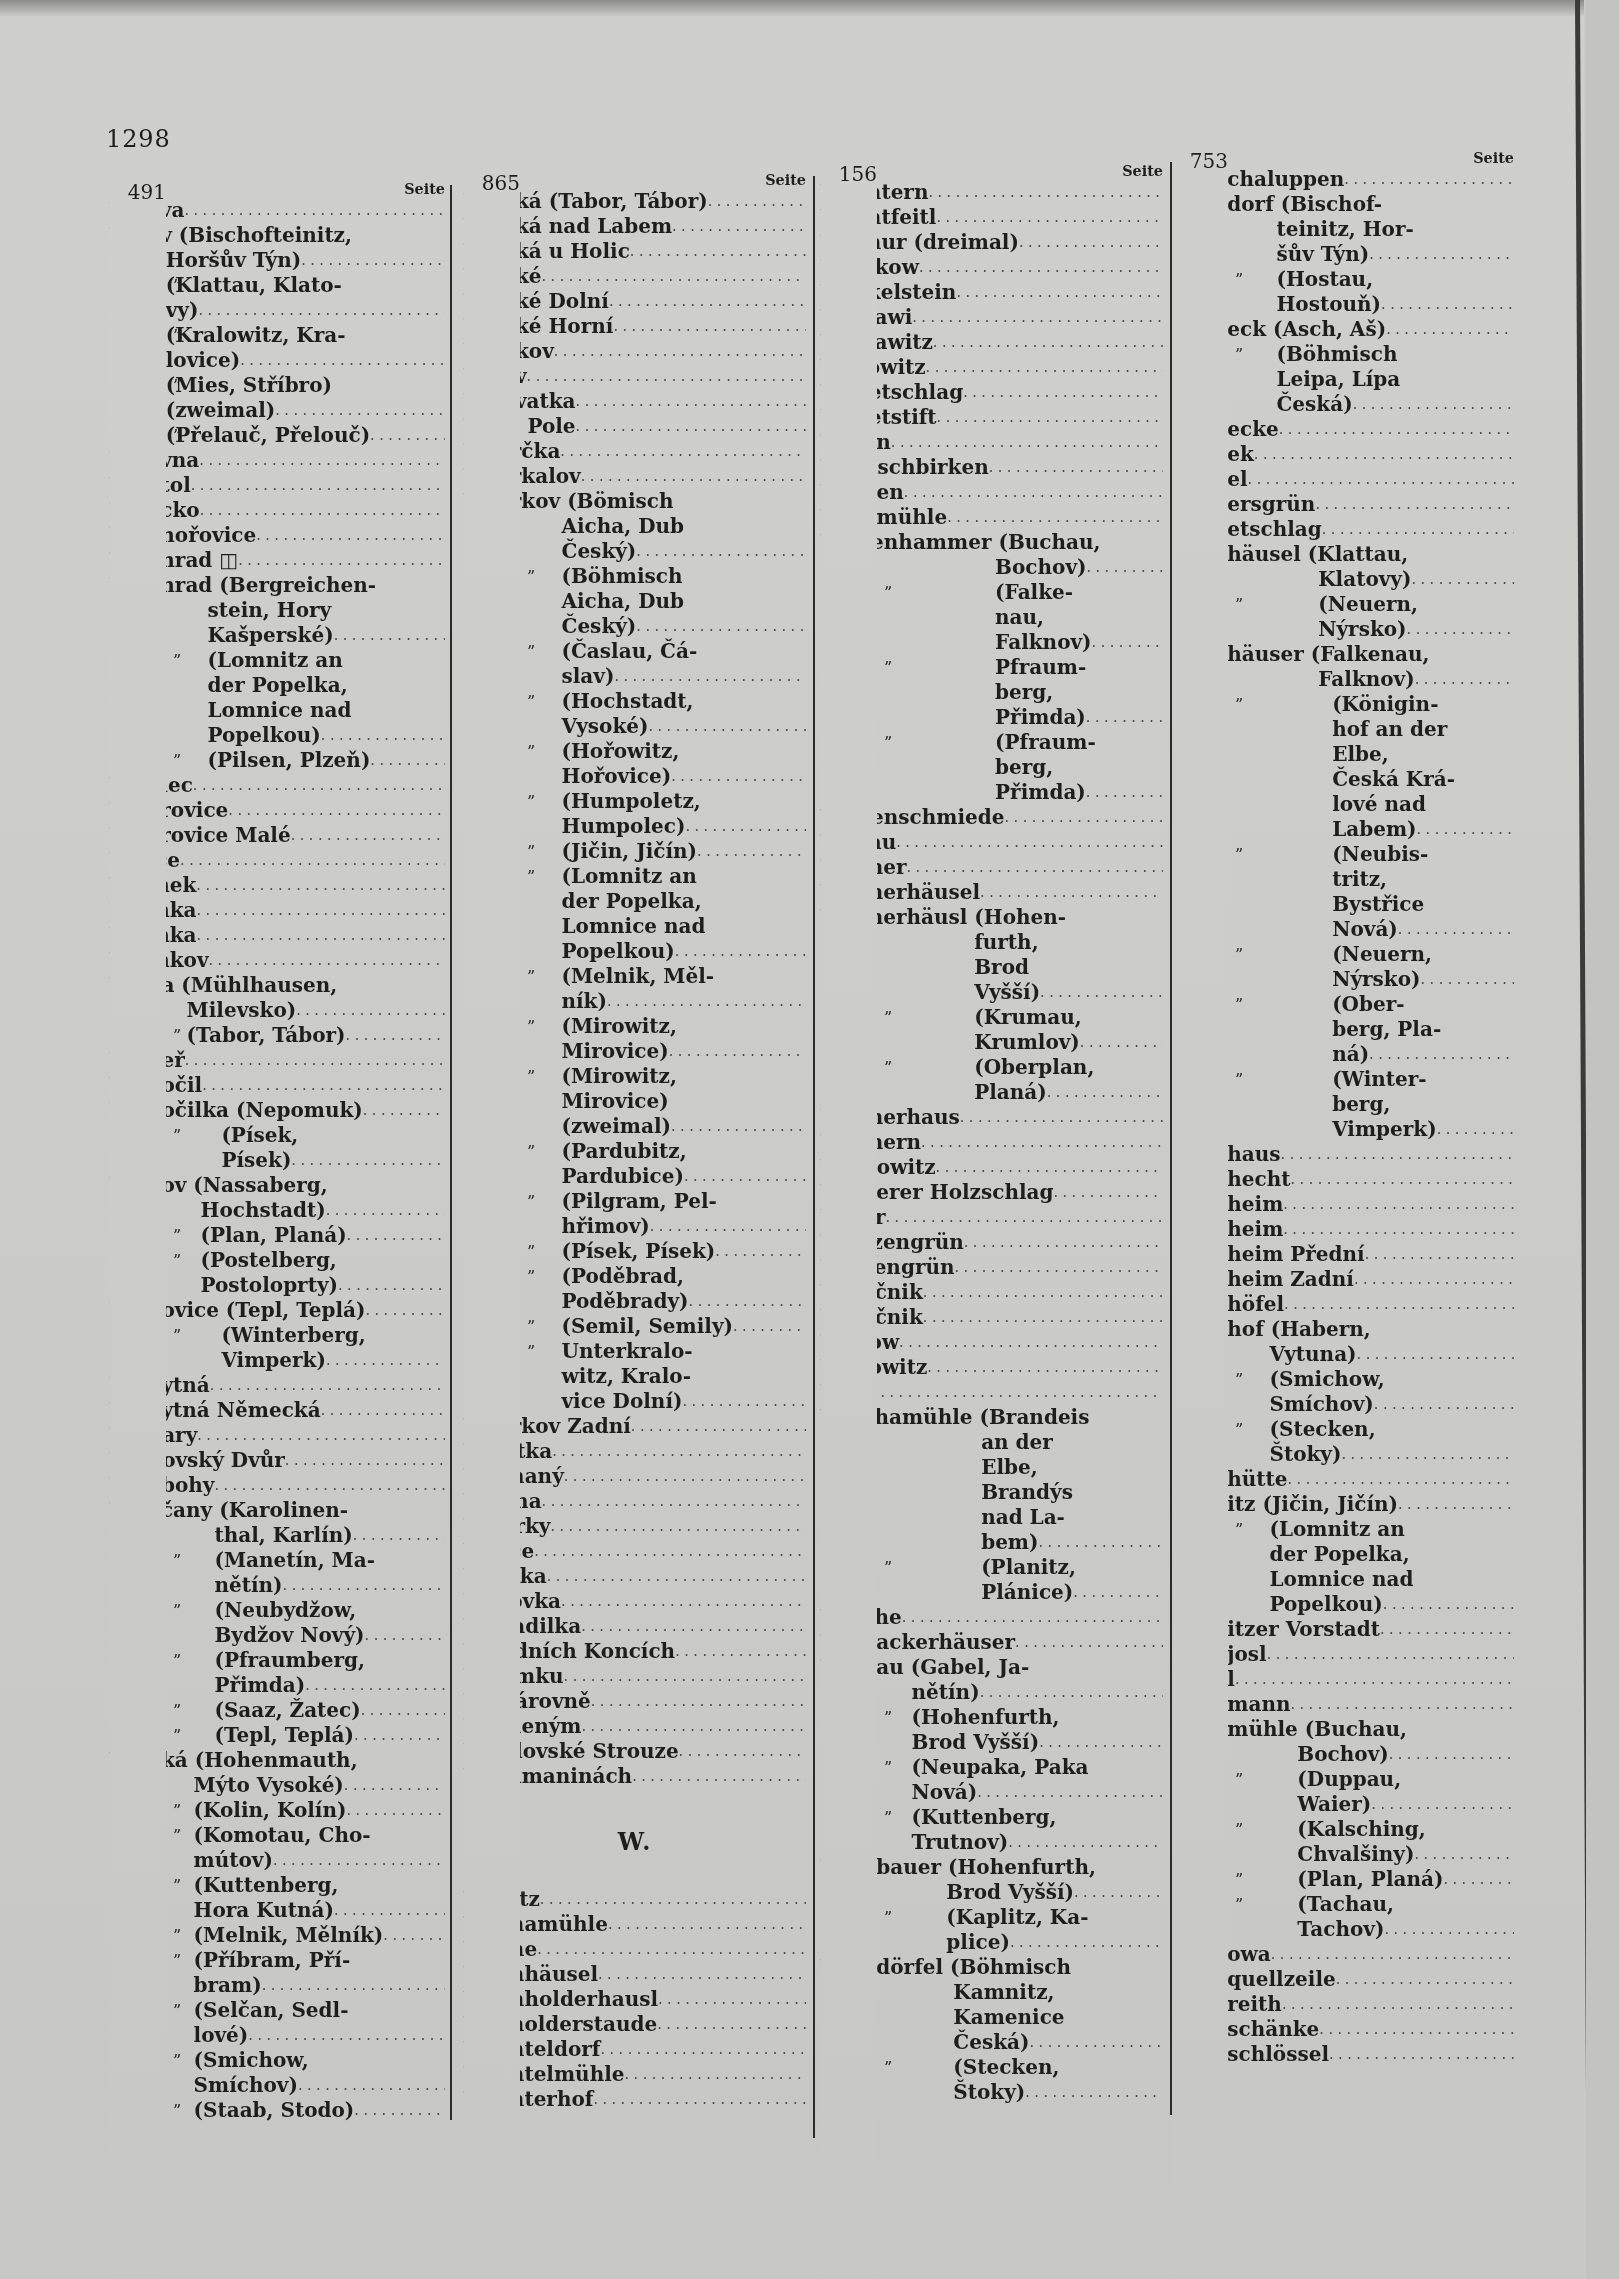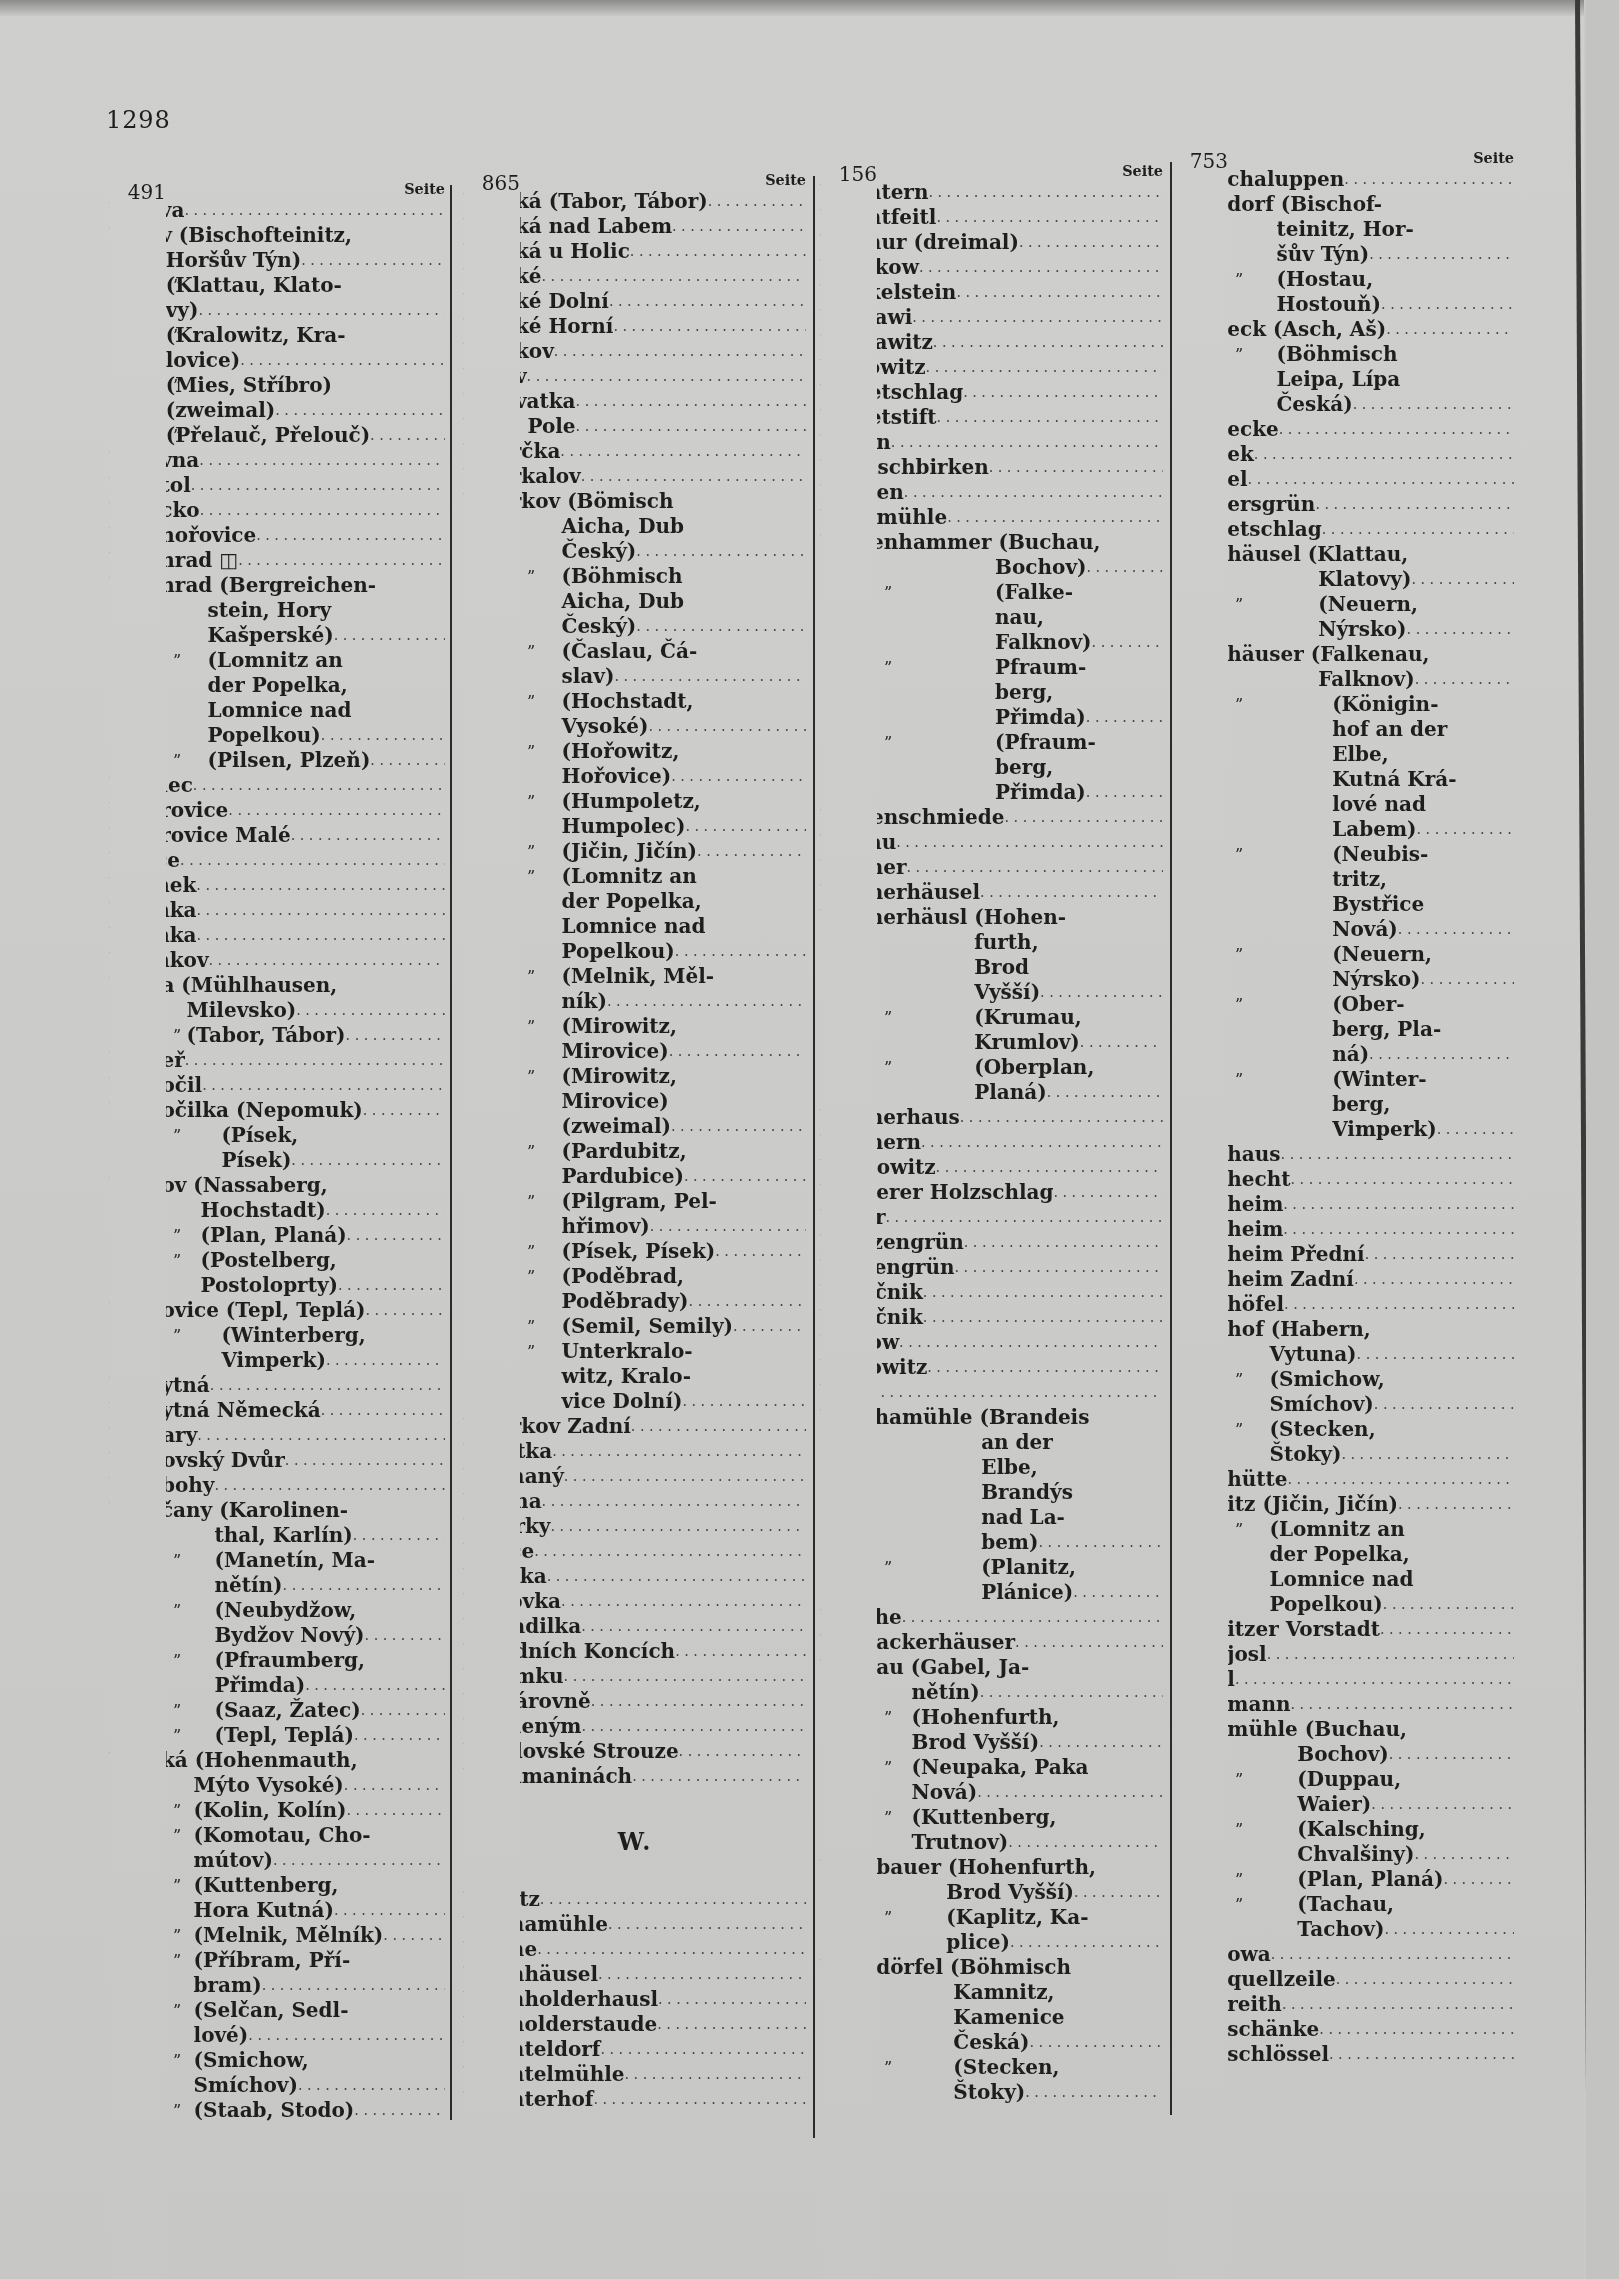--- a/index.html
+++ b/index.html
@@ -12,21 +12,21 @@
   .page {
     position:absolute; left:0; top:0; width:1584px; height:2279px;
     background:linear-gradient(180deg,#cfcfcd 0%,#cbcbc9 50%,#c7c7c5 100%);
   }
   .top-shadow { position:absolute; left:0; top:0; width:100%; height:16px;
     background:linear-gradient(180deg,#8c8c8a,#c9c9c7); }
   .spine { position:absolute; left:1581px; top:0; width:4.5px; height:2279px;
     background:#3a3a3a; transform:skewX(0.3deg); }
   .right-edge { position:absolute; left:1586px; top:0; width:33px; height:2279px;
     background:#c3c3c1; }
-  .page-number { position:absolute; left:106px; top:106px; font-size:24px; letter-spacing:0.9px; }
+  .page-number { position:absolute; left:106px; top:125px; font-size:24px; letter-spacing:0.9px; }
   .col {
     position:absolute; font-size:20px; line-height:25px; font-weight:bold;
   }
   .col .seite { text-align:right; font-size:14.4px; font-weight:bold; line-height:18px; height:18px; }
   .entry { display:flex; align-items:flex-end; }
   .entry .ditto { width:0; position:relative; }
   .entry .ditto span { position:absolute; font-size:16px; font-weight:normal; }
   .entry .name { white-space:pre; flex:0 0 auto; }
   .entry .dots { flex:1 1 auto; overflow:hidden; white-space:nowrap; font-weight:normal; letter-spacing:4.5px; color:#444; font-size:14.4px; }
   .entry .page { flex:0 0 auto; width:56px; text-align:right; font-weight:normal; font-size:20px; }
@@ -1315,21 +1315,21 @@
           </span>
           <span class="name">                       (Königin-</span>
         </div>
         <div class="entry">
           <span class="name">                       hof an der</span>
         </div>
         <div class="entry">
           <span class="name">                       Elbe,</span>
         </div>
         <div class="entry">
-          <span class="name">                       Kutná Krá-</span>
+          <span class="name">                       Česká Krá-</span>
         </div>
         <div class="entry">
           <span class="name">                       lové nad</span>
         </div>
         <div class="entry">
           <span class="name">                       Labem)</span>
           <span class="dots"> ............................................................</span>
           <span class="page">351</span>
         </div>
         <div class="entry">

